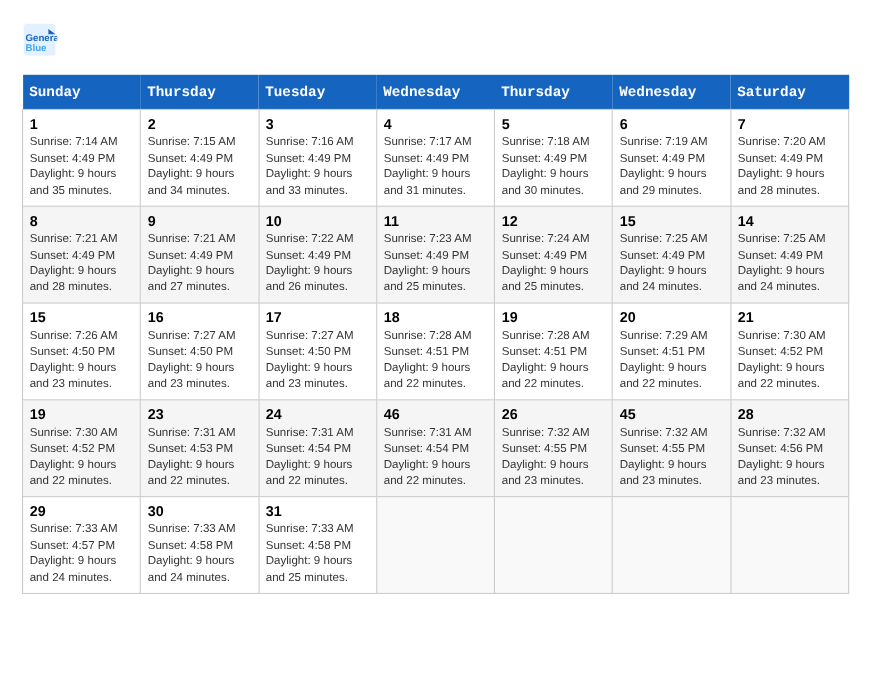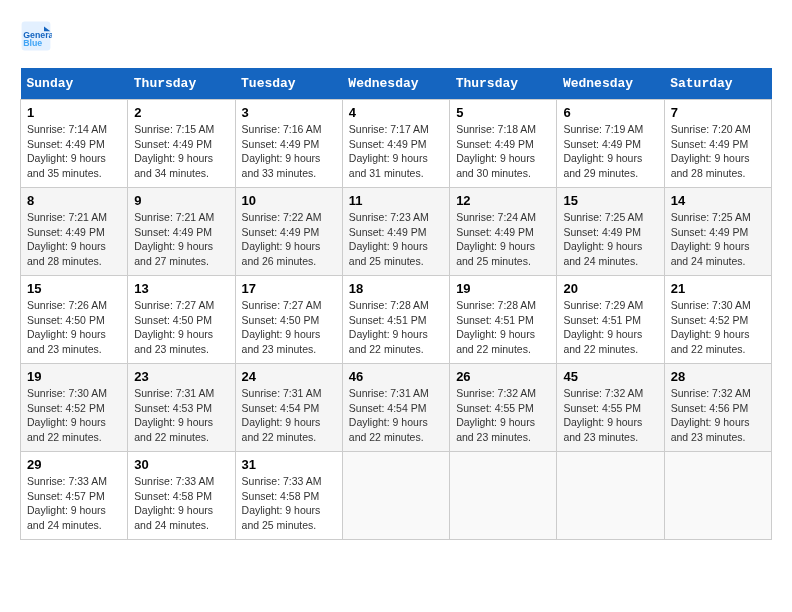--- a/index.html
+++ b/index.html
@@ -242,21 +242,21 @@
       <tr>
         <td>
         <span class="day-number">15</span>
         <div class="day-info">
           Sunrise: 7:26 AM<br>
           Sunset: 4:50 PM<br>
           Daylight: 9 hours and 23 minutes.
         </div>
       </td>
         <td>
-        <span class="day-number">13</span>
+        <span class="day-number">16</span>
         <div class="day-info">
           Sunrise: 7:27 AM<br>
           Sunset: 4:50 PM<br>
           Daylight: 9 hours and 23 minutes.
         </div>
       </td>
         <td>
         <span class="day-number">17</span>
         <div class="day-info">
           Sunrise: 7:27 AM<br>

